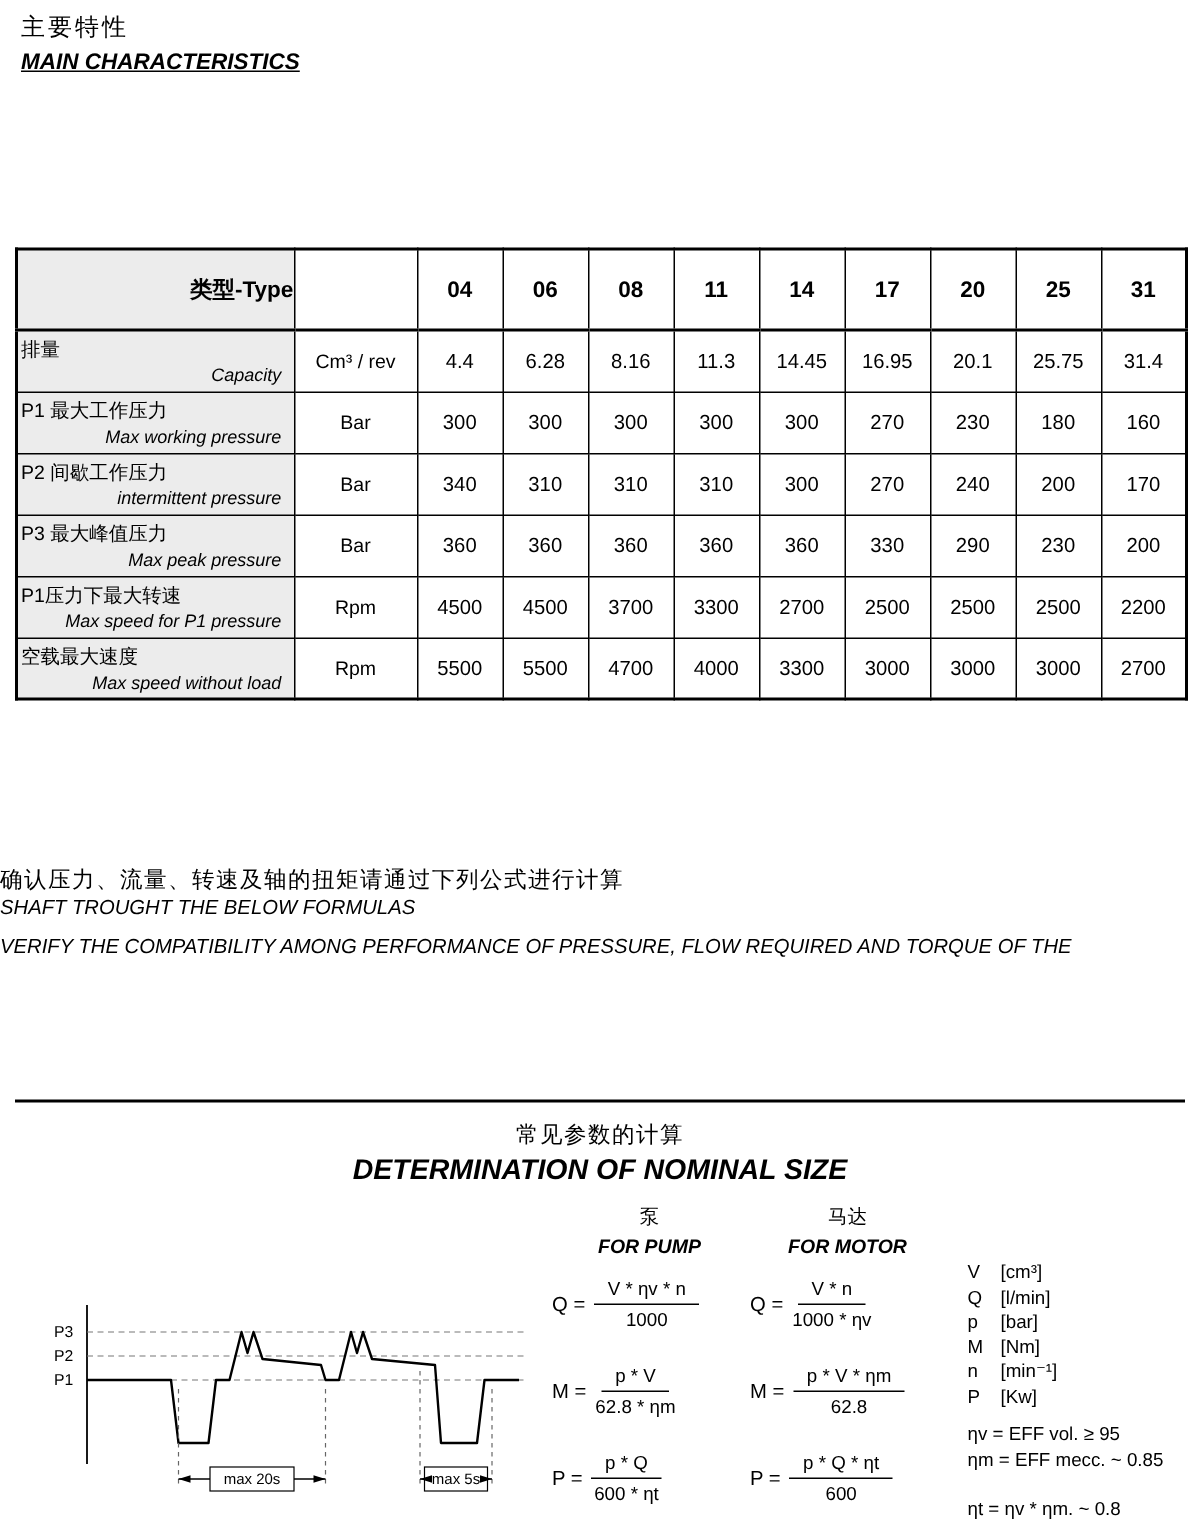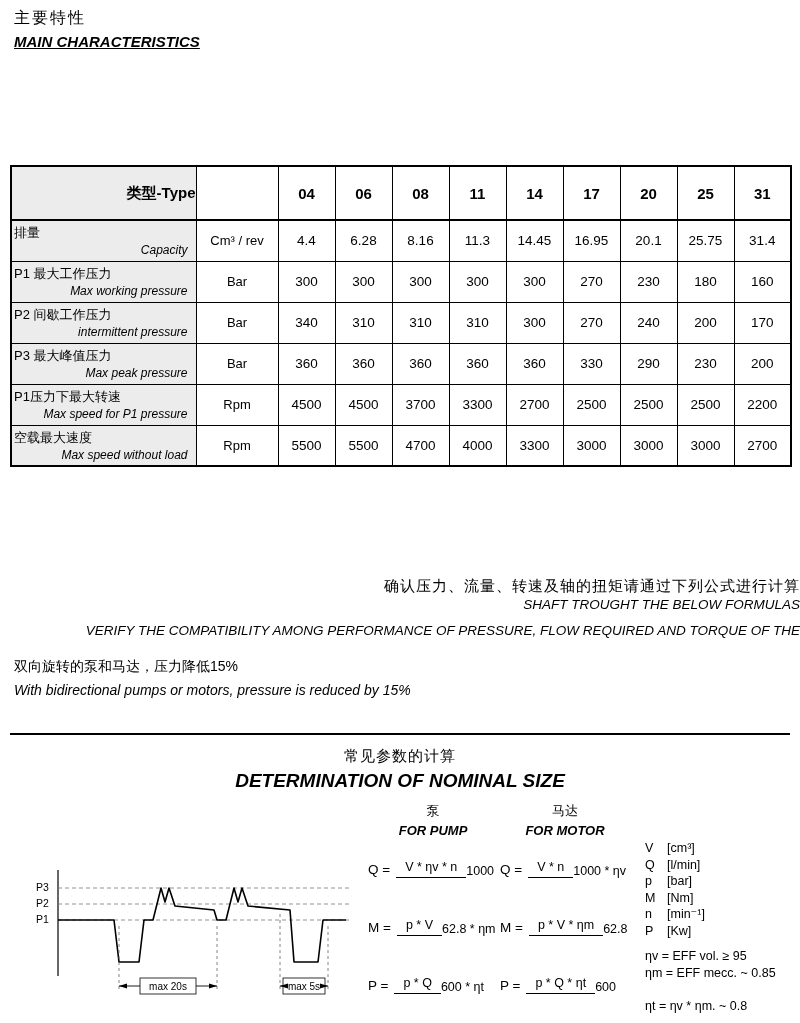--- a/index.html
+++ b/index.html
@@ -21,21 +21,21 @@
   .spec-table tr.head th { height:52px; font-size:15px; font-weight:bold; border-bottom:2px solid #000; background:#fff; }
   .spec-table tr.head th.lbl { text-align:right; padding-left:10px; background:#ececec;margin-top:46px; }
   .spec-table tr.body { height:41px; }
   .spec-table td.lbl { background:#ececec; text-align:left; padding:3px 2px; }
   .spec-table td.lbl .zh { font-size:13px; }
   .spec-table td.lbl .en { font-size:12px; font-style:italic; text-align:right; padding-right:6px; margin-top:1px; }
   .spec-table td.unit { font-size:13px; }
   .spec-table td.val { font-size:13.5px; }
 
   
-  .verify { position:absolute; left:0; top:577px; width:800px; text-align:right; }
+  .verify { position:absolute; left:0; top:577px; width:800px; text-align:left; }
   .verify-zh { font-size:15px; letter-spacing:1px; }
   .verify-en { font-size:13.5px; font-style:italic; line-height:17px; }
   .verify-en.first { margin-top:9px; }
 
   
   .bidir { position:absolute; left:14px; top:658px; }
   .bidir-zh { font-size:14px; }
   .bidir-en { font-size:14px; font-style:italic; margin-top:6px; }
 
   .rule { position:absolute; left:10px; top:733px; width:780px; border-top:2px solid #000; }
@@ -49,21 +49,21 @@
   .col-head.pump { left:368px; }
   .col-head.motor { left:500px; }
   .col-zh { font-size:13px; }
   .col-en { font-size:13px; font-weight:bold; font-style:italic; margin-top:3px; }
 
   .formula-col { position:absolute; top:845px; width:130px; }
   .formula-col.pump { left:368px; }
   .formula-col.motor { left:500px; }
   .formula { display:flex; align-items:center; height:48px; margin-bottom:10px; font-size:13.5px; }
   .formula .lhs { margin-right:6px; white-space:nowrap; }
-  .frac { display:inline-flex; flex-direction:row; align-items:center; font-size:12.5px; }
+  .frac { display:inline-flex; flex-direction:column; align-items:center; font-size:12.5px; }
   .frac .num { padding:0 9px 3px; border-bottom:1.5px solid #000; white-space:nowrap; }
   .frac .den { padding-top:3px; white-space:nowrap; }
 
   
   .legend { position:absolute; left:645px; top:840px; font-size:12.5px; }
   .legend-row { display:flex; line-height:16.5px; }
   .legend-sym { width:22px; }
   .eff { position:absolute; left:645px; top:948px; font-size:12.5px; }
   .eff-line { line-height:17px; white-space:nowrap; }
   .eff-line.last { margin-top:16px; }
@@ -224,24 +224,20 @@
 
   </tbody>
     </table>
 
   <div class="verify">
     <div class="verify-zh">确认压力、流量、转速及轴的扭矩请通过下列公式进行计算</div>
     <div class="verify-en">SHAFT TROUGHT THE BELOW FORMULAS</div>
     <div class="verify-en first">VERIFY THE COMPATIBILITY AMONG PERFORMANCE OF PRESSURE, FLOW REQUIRED AND TORQUE OF THE</div>
   </div>
 
-  <div class="bidir">
-    <div class="bidir-zh">双向旋转的泵和马达，压力降低15%</div>
-    <div class="bidir-en">With bidirectional pumps or motors, pressure is reduced by 15%</div>
-  </div>
 
   <div class="rule"></div>
 
   <div class="det-title">
     <div class="det-zh">常见参数的计算</div>
     <div class="det-en">DETERMINATION OF NOMINAL SIZE</div>
   </div>
 
   <div class="col-head pump">
     <div class="col-zh">泵</div>

